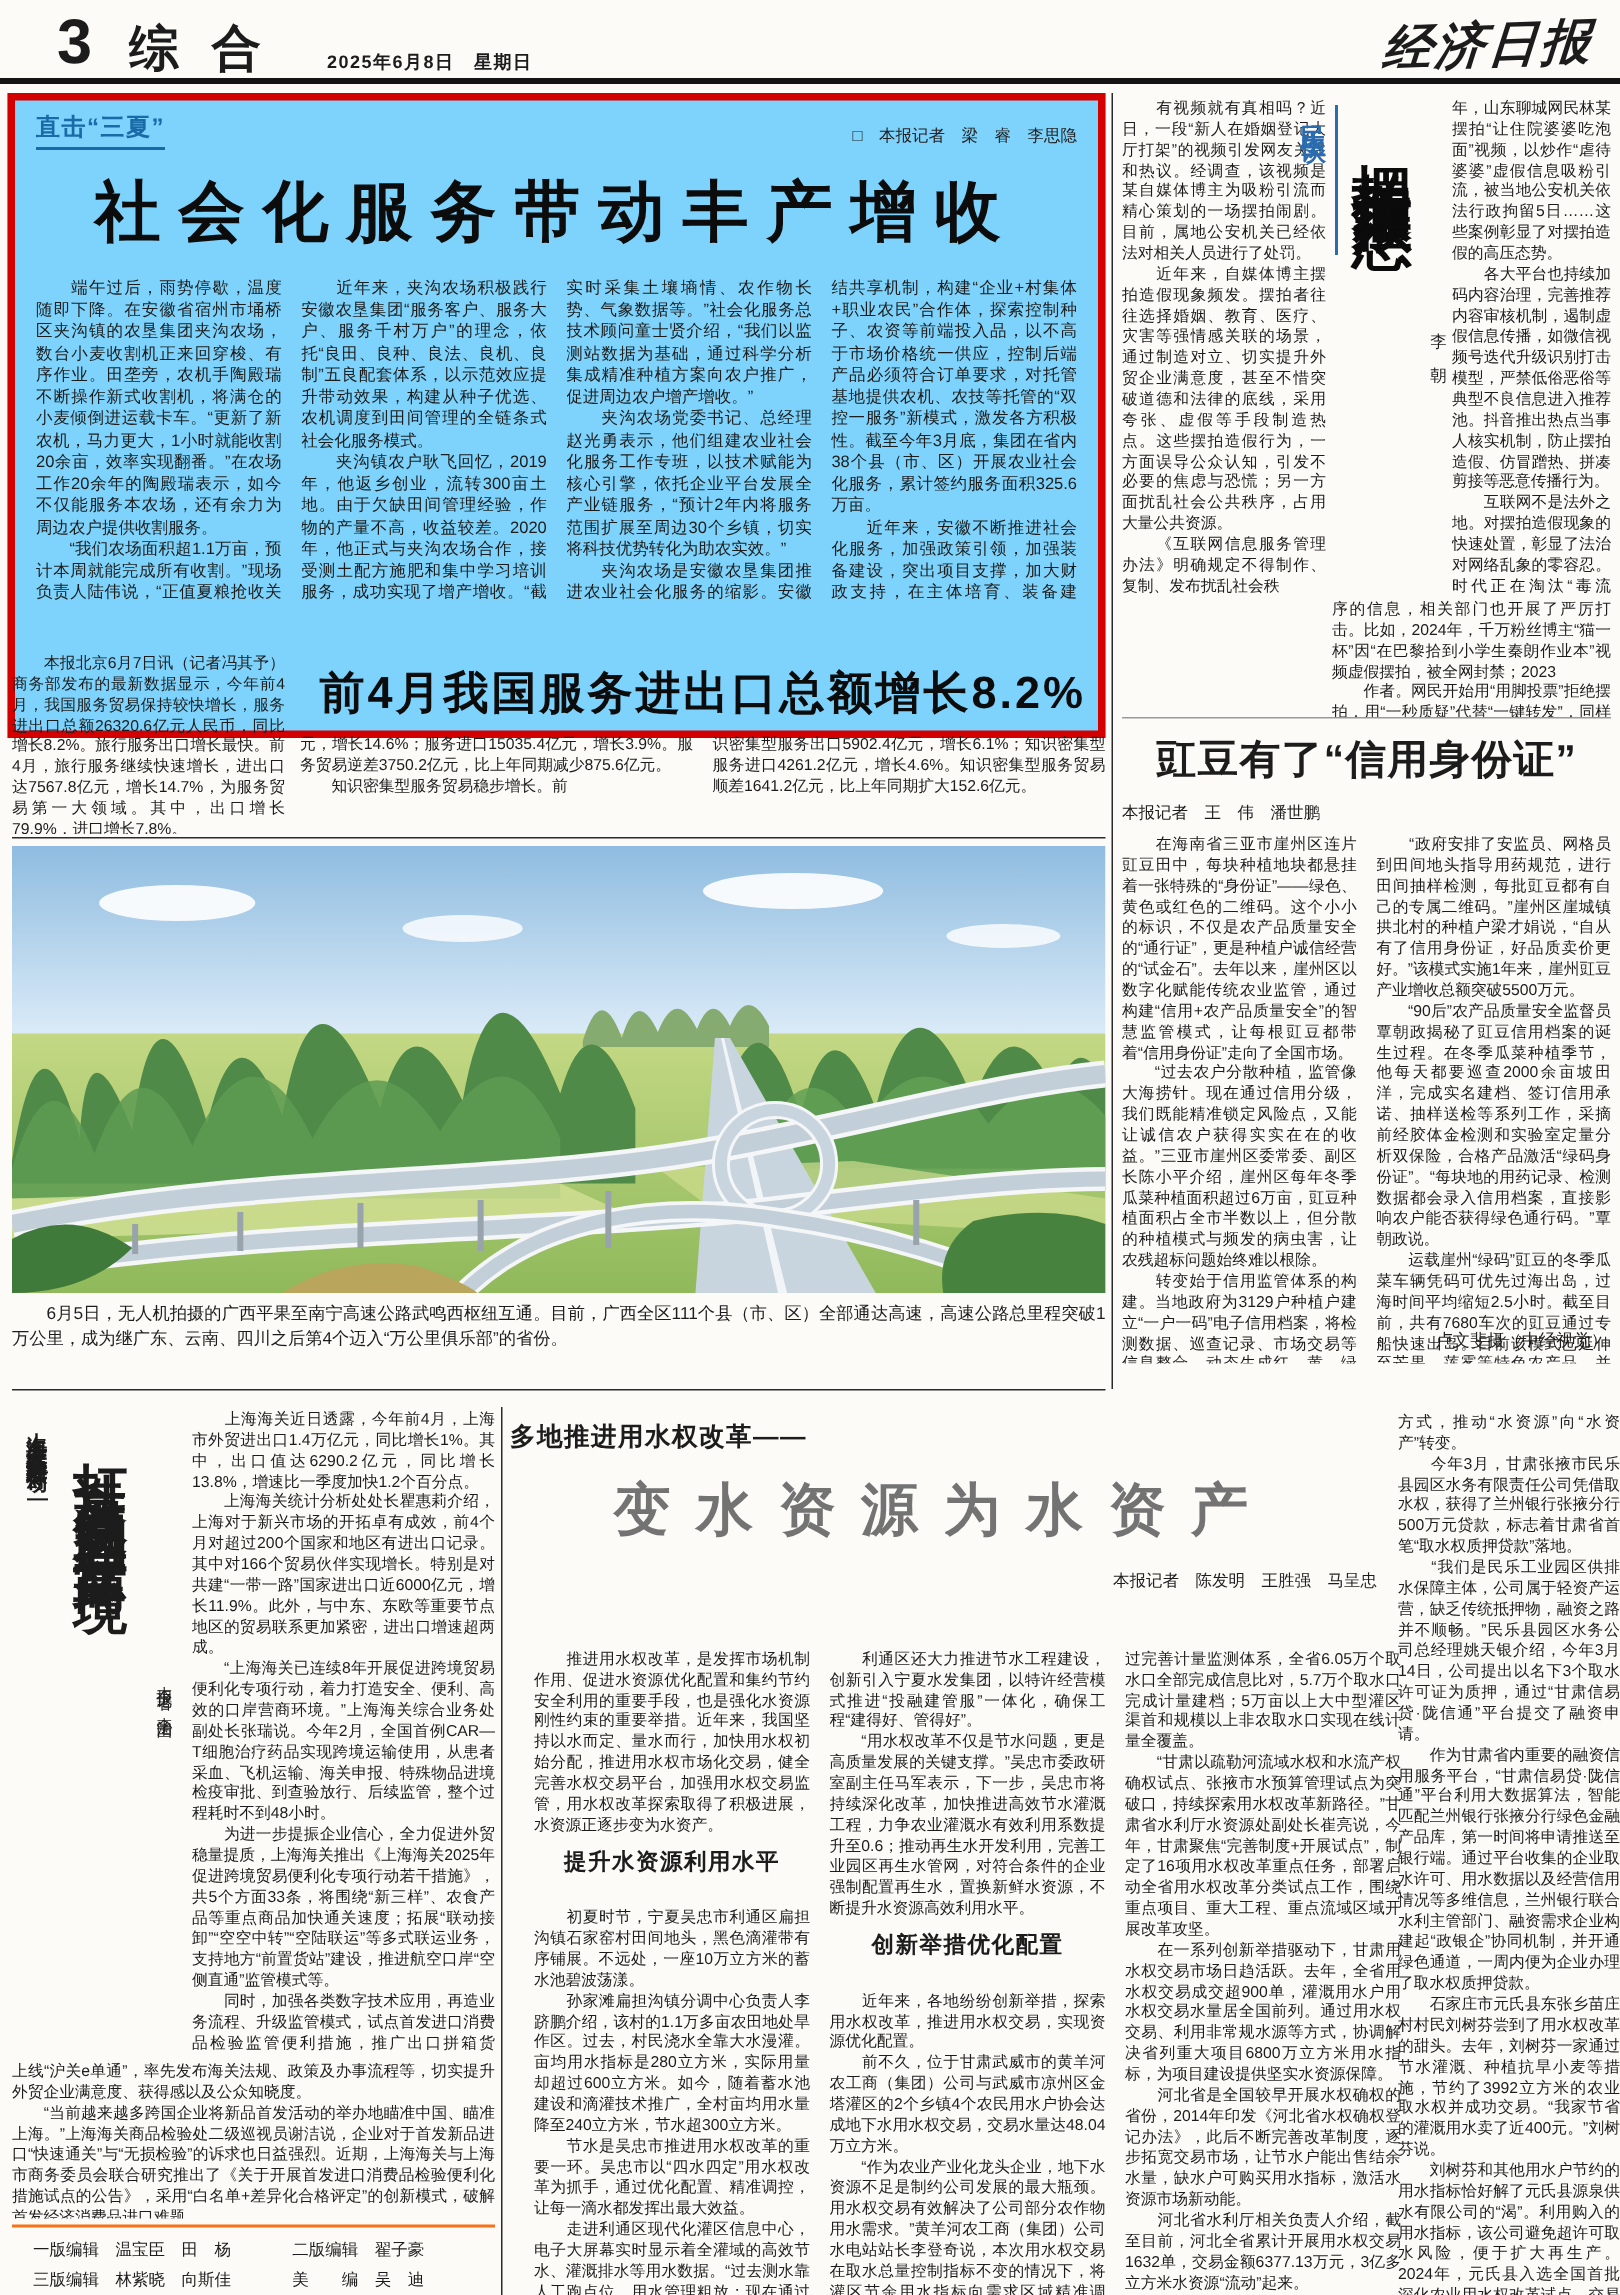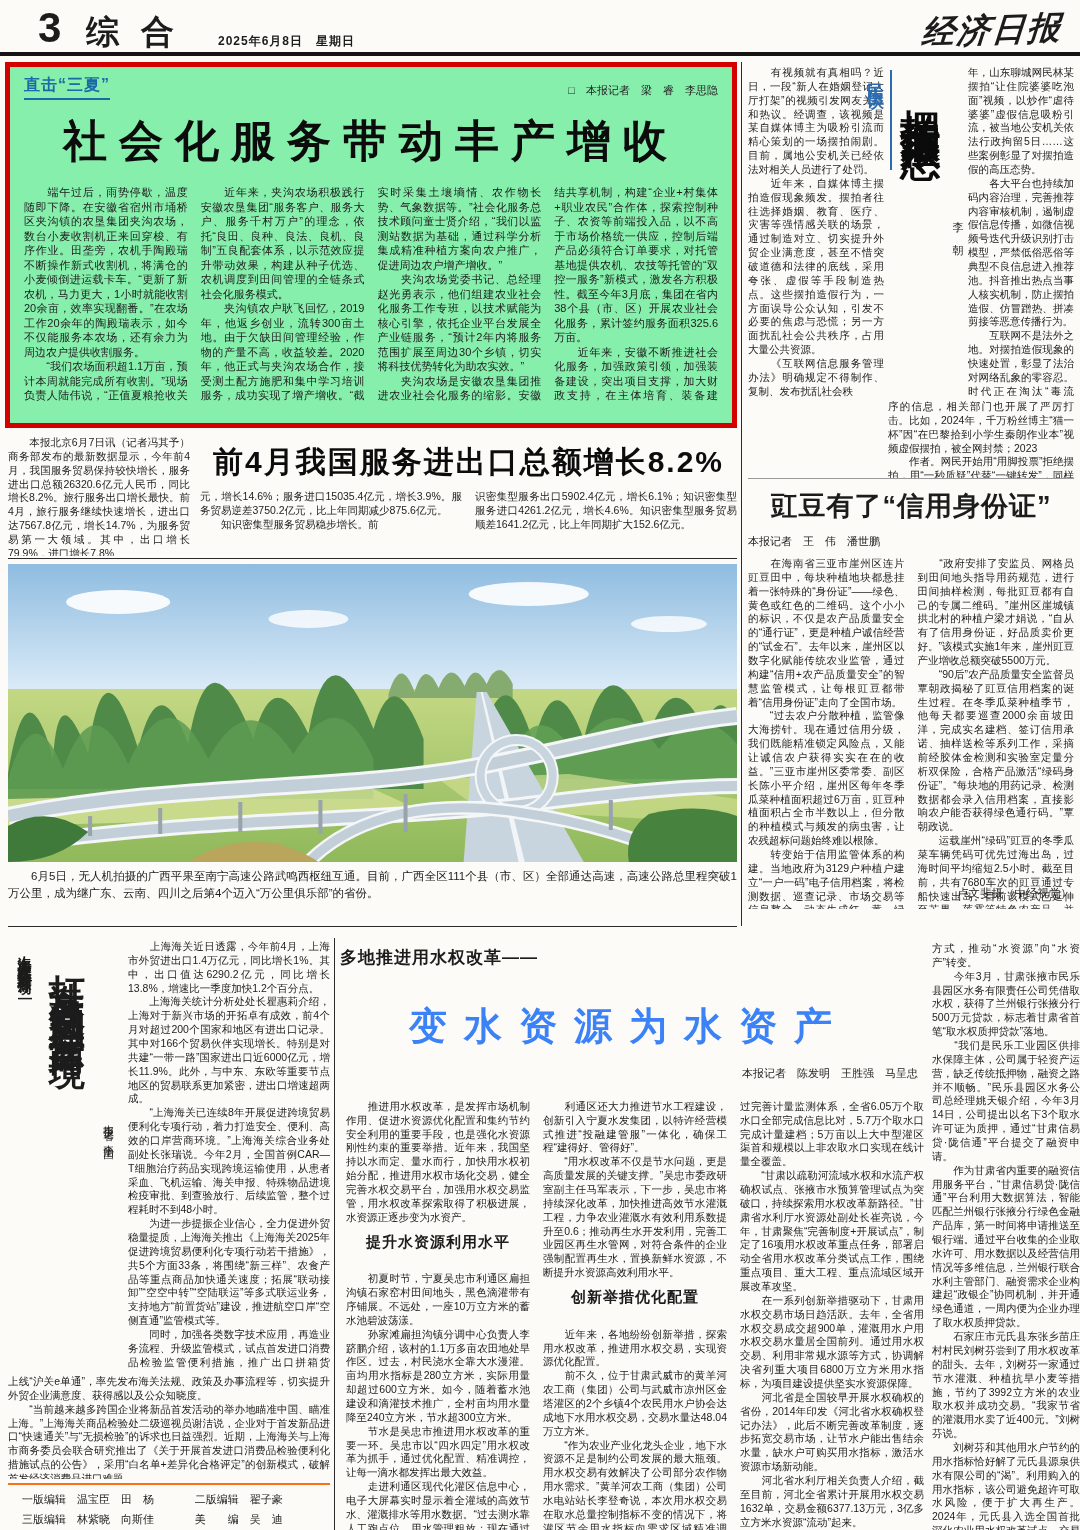--- a/index.html
+++ b/index.html
@@ -15,22 +15,22 @@
   .mh-section { position:absolute; left:86px; top:10px; font-size:33px; font-weight:900; letter-spacing:22px; }
   .mh-date { position:absolute; left:218px; top:33px; font-size:12px; font-weight:bold; letter-spacing:1px; }
   .mh-logo { position:absolute; right:18px; top:8px; font-family:"DejaVu Serif", serif; font-style:italic;
              font-weight:bold; font-size:33px; transform:skewX(-6deg) rotate(-2deg); letter-spacing:2px; }
   
   .col { text-align:justify; white-space:pre-line; overflow:hidden; line-height:1.32; }
   .rule-h { position:absolute; height:0; border-top:1px solid #2a2a2a; }
   .rule-v { position:absolute; width:0; border-left:1px solid #2a2a2a; }
   .vert { writing-mode:vertical-rl; text-orientation:upright; }
   
-  .harvest { position:absolute; left:5px; top:62px; width:732px; height:366px;
-             border:5px solid #d40000; background:#86efac; padding:8px 14px 10px 14px; }
+  .harvest { position:absolute; left:5px; top:62px; width:732px; height:430px;
+             border:5px solid #d40000; background:#7dd3fc; padding:8px 14px 10px 14px; }
   .hv-kicker { display:inline-block; color:#1a6aa8; font-size:16px; font-weight:bold;
                border-bottom:2px solid #1a6aa8; padding-bottom:2px; letter-spacing:1px; }
   .hv-byline { float:right; font-size:11px; margin-top:8px; color:#222; }
   .hv-headline { clear:both; text-align:center; font-size:44px; font-weight:900; letter-spacing:12px;
                  margin:12px 0 14px 0; color:#0c0c0c; }
   .hv-cols { display:flex; gap:13px; height:218px; }
   .hv-cols .col { flex:1; font-size:11px; }
   
   .minsheng { position:absolute; left:748px; top:62px; width:326px; height:416px; }
   .ms-col1 { position:absolute; left:0; top:4px; width:136px; height:406px; font-size:10.5px; }
@@ -68,23 +68,23 @@
   .cu-col1 { position:absolute; left:120px; top:2px; width:202px; height:430px; font-size:10.5px; }
   .cu-wide { position:absolute; left:0; top:437px; width:322px; height:104px; font-size:10.5px; }
   .cu-editors { position:absolute; left:0; top:545px; width:322px; border-top:2px solid #f97316; padding-top:7px;
                 font-size:11px; }
   .cu-editors .row { display:flex; margin-bottom:5px; }
   .cu-editors .row span:first-child { width:58%; padding-left:14px; }
   
   .water { position:absolute; left:340px; top:938px; width:740px; height:592px; }
   .wt-left { position:absolute; left:0; top:0; width:578px; height:592px; }
   .wt-kicker { font-size:17px; font-weight:bold; letter-spacing:1px; padding-top:8px; }
-  .wt-headline { text-align:center; font-size:38px; font-weight:900; letter-spacing:17px; margin-top:32px; color:#3b82f6; }
+  .wt-headline { text-align:center; font-size:38px; font-weight:900; letter-spacing:17px; margin-top:12px; color:#737373; }
   .wt-byline { text-align:right; font-size:11px; margin-top:14px; }
-  .wt-body { position:absolute; left:6px; top:148px; width:578px; height:444px; display:flex; gap:13px; }
+  .wt-body { position:absolute; left:16px; top:148px; width:578px; height:444px; display:flex; gap:13px; }
   .wt-body .col { flex:1; font-size:10.5px; }
   .wt-d { position:absolute; left:592px; top:4px; width:148px; height:588px; font-size:10.5px; }
   .subhead { font-size:15px; font-weight:900; text-align:center; margin:7px 0; letter-spacing:1px; white-space:normal; }
 </style>
 </head>
 <body>
 
 <div class="page">
 
   <div class="masthead">

